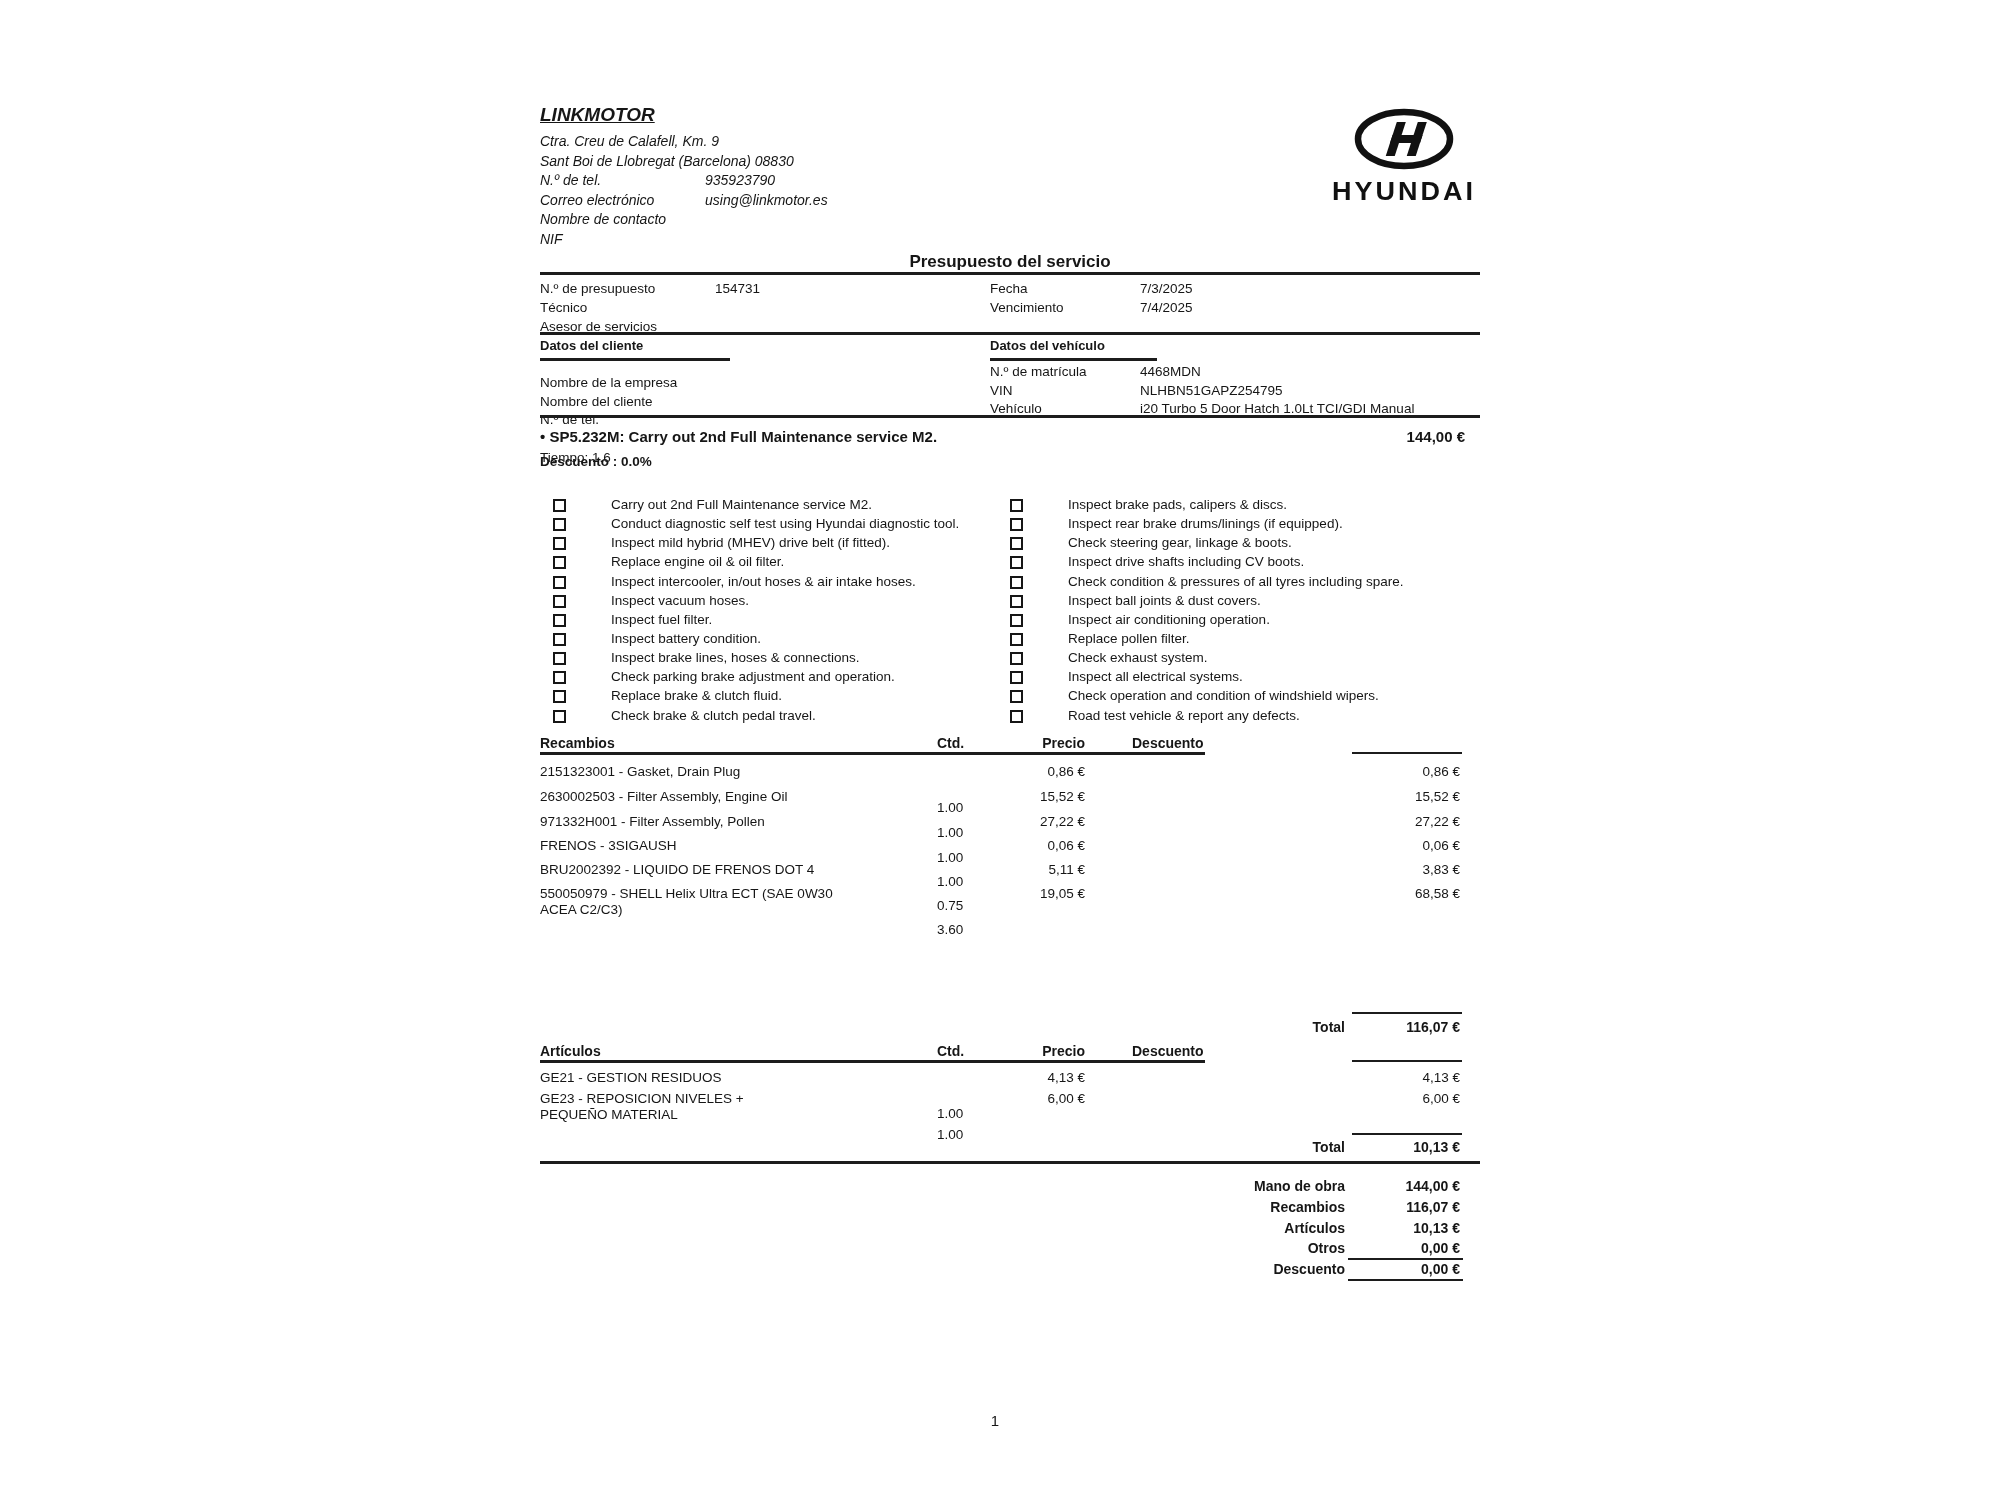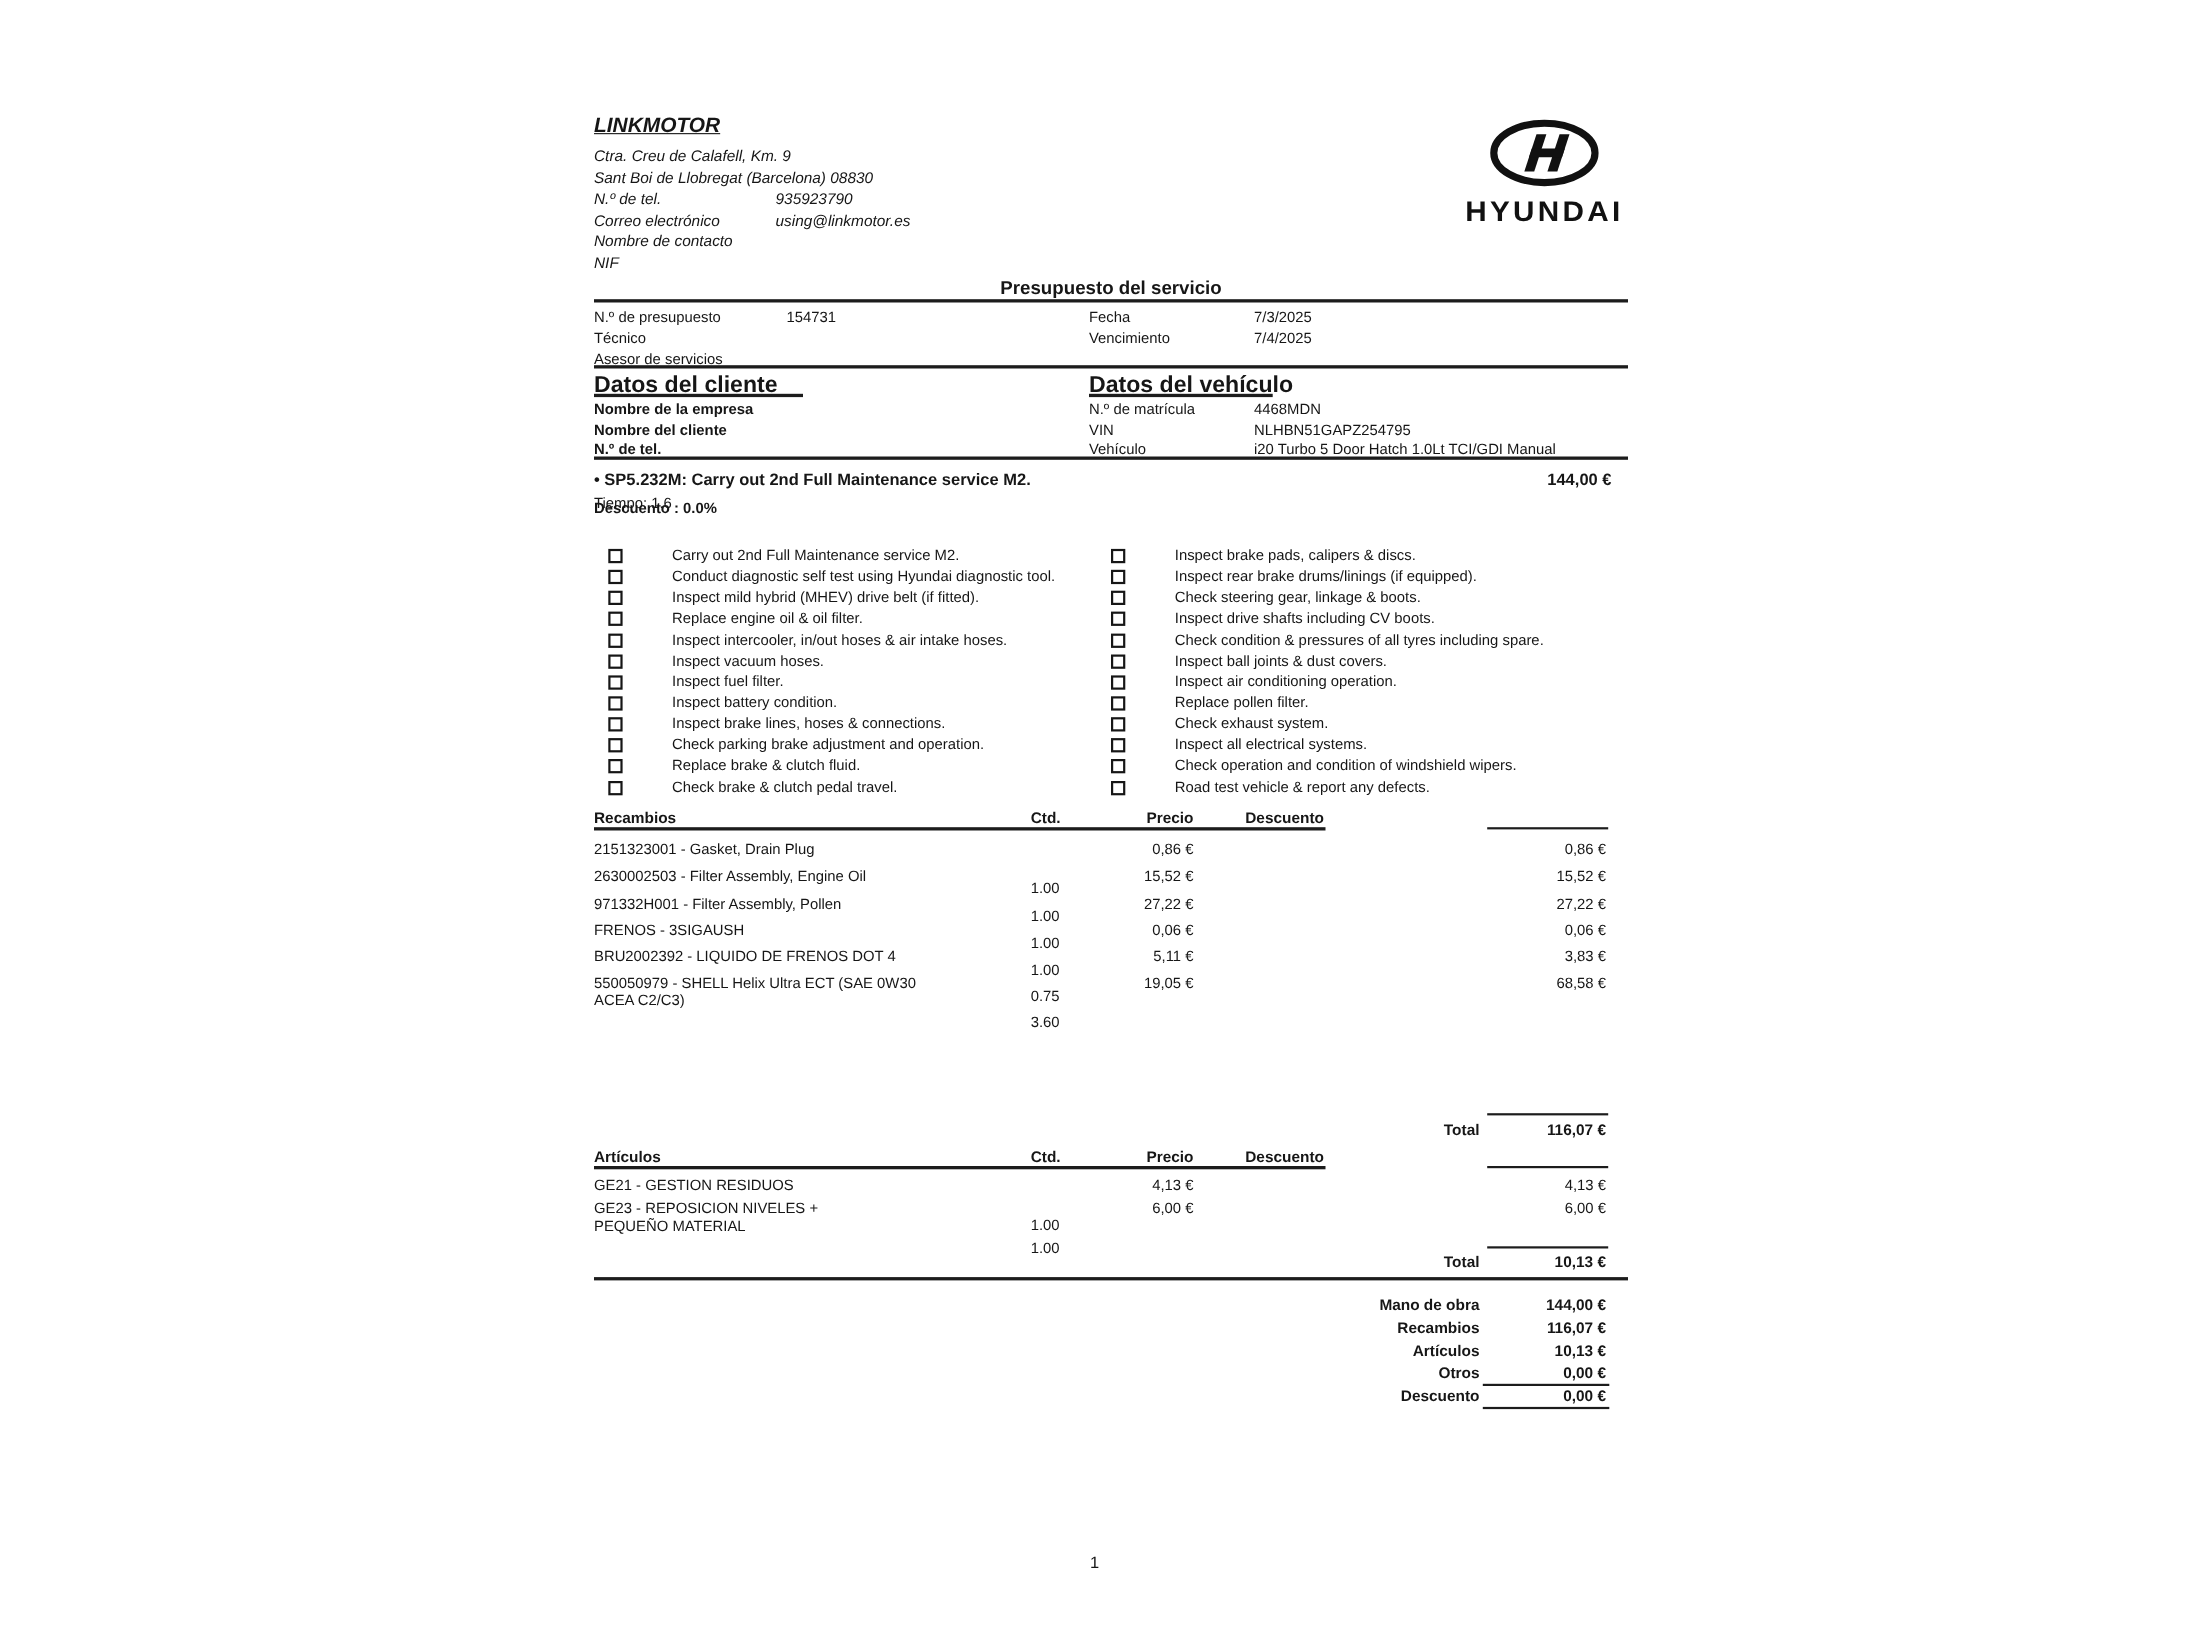--- a/index.html
+++ b/index.html
@@ -21,21 +21,21 @@
   .logo-text { font-size:27px; font-weight:bold; letter-spacing:3px; transform:scaleY(0.95); color:#111; }
 
   .doc-title { position:absolute; left:540px; top:252px; width:940px; text-align:center; font-size:17px; font-weight:bold; }
 
   .qgroup { position:absolute; font-size:13.5px; }
   .qgroup .qrow { display:flex; line-height:19px; }
   .qgroup .qlabel { flex:none; }
   .qg-left .qlabel { width:175px; }
   .qg-right .qlabel { width:150px; }
 
-  .sec-head { position:absolute; font-size:21px; font-weight:bold; }
+  .sec-head { position:absolute; font-size:13px; font-weight:bold; }
 
   .dgroup { position:absolute; font-size:13.5px; }
   .dgroup .drow { display:flex; line-height:18.5px; }
   .dg-left .dlabel { width:175px; flex:none; }
   .dg-right .dlabel { width:150px; flex:none; }
 
   .svc-title { position:absolute; left:540px; top:428px; width:760px; font-size:15px; font-weight:bold; }
   .svc-price { position:absolute; left:1300px; top:428px; width:165px; text-align:right; font-size:15px; font-weight:bold; }
   .svc-sub1 { position:absolute; left:540px; top:450px; font-size:13.5px; }
   .svc-sub2 { position:absolute; left:540px; top:454px; font-size:13.5px; font-weight:bold; }
@@ -131,21 +131,21 @@
       </div>
     <div class="qrow">
         <span class="qlabel">Vencimiento</span>
         <span>7/4/2025</span>
       </div>
   </div>
   <div class="line thick" style="left:540px; top:332px; width:940px;"></div>
 
   <div class="sec-head" style="left:540px; top:338px;">Datos del cliente</div>
   <div class="line thick" style="left:540px; top:358px; width:190px;"></div>
-  <div class="dgroup dg-left" style="left:540px; top:363px;font-weight:bold;">
+  <div class="dgroup dg-left" style="left:540px; top:374px;">
     <div class="drow">
         <span class="dlabel">Nombre de la empresa</span>
         <span></span>
       </div>
     <div class="drow">
         <span class="dlabel">Nombre del cliente</span>
         <span></span>
       </div>
     <div class="drow">
         <span class="dlabel">N.º de tel.</span>

